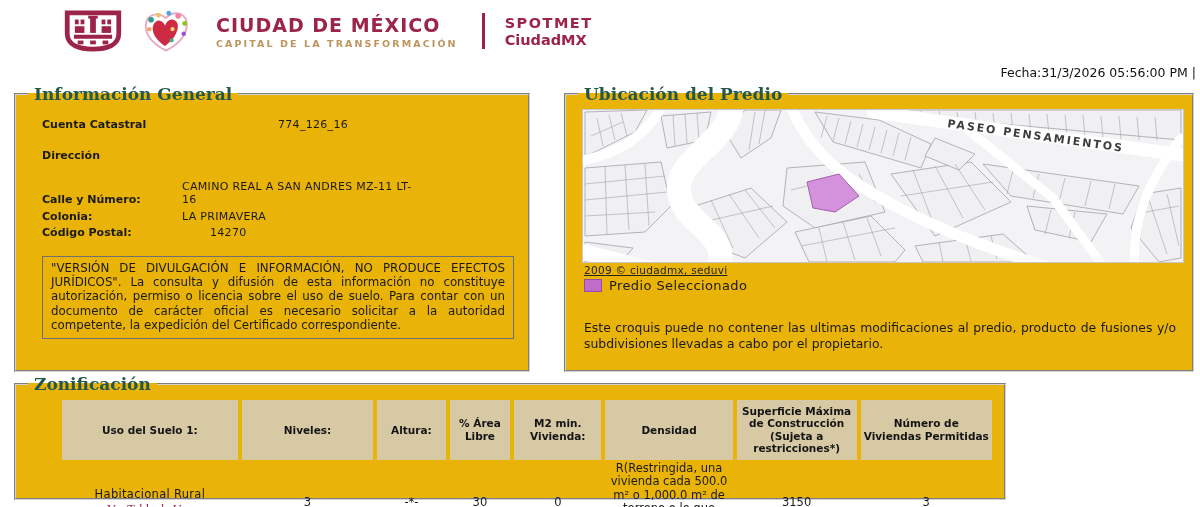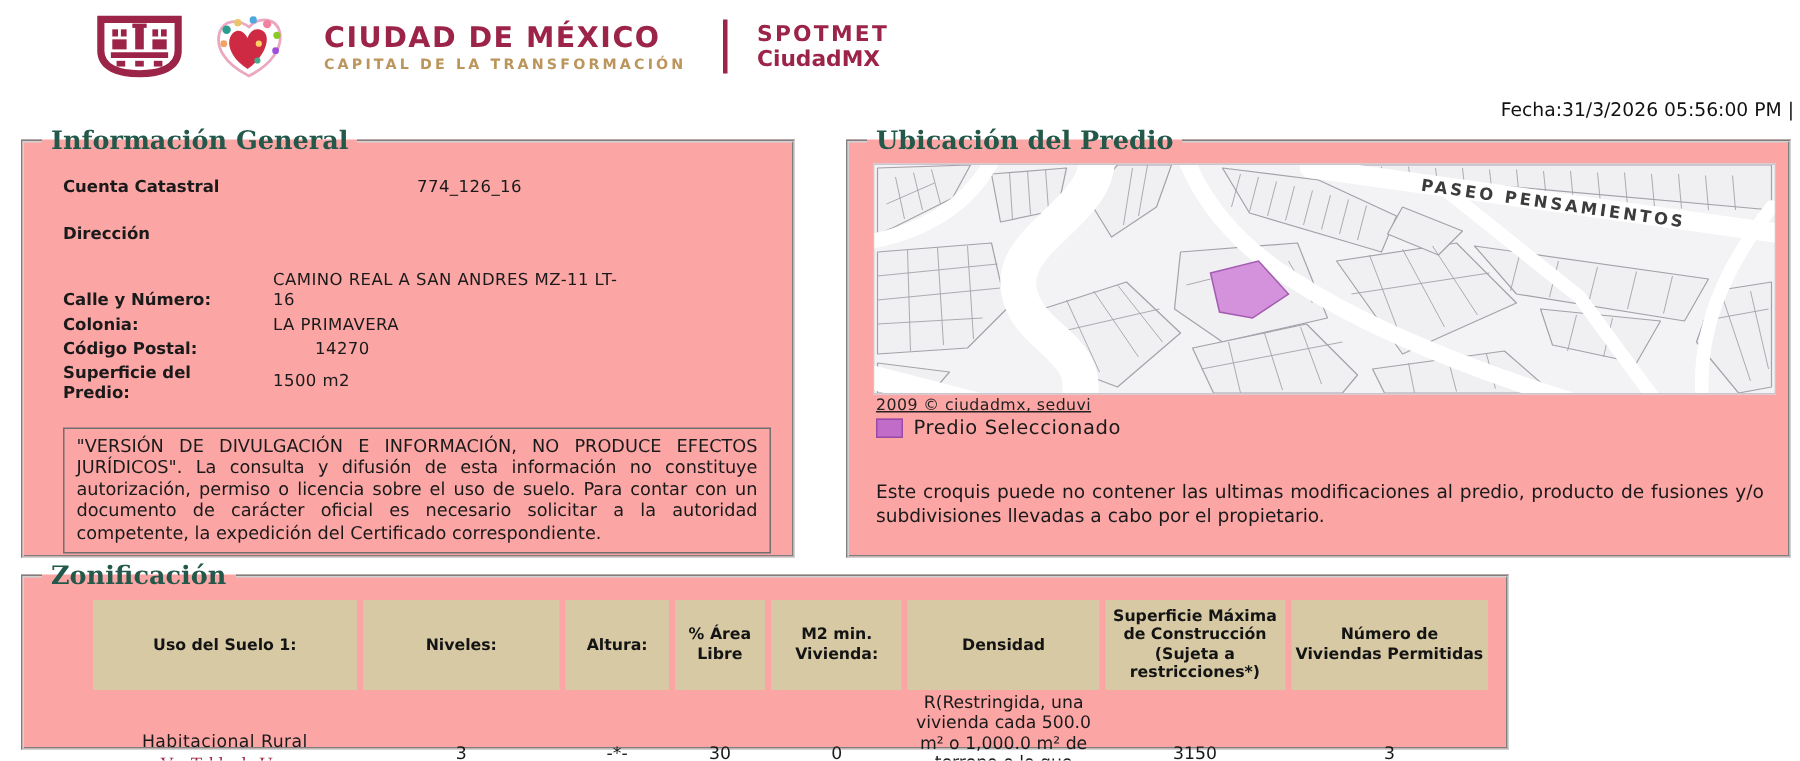--- a/index.html
+++ b/index.html
@@ -16,21 +16,21 @@
   .brand-title { color:#9d2449; font-weight:bold; font-size:19px; letter-spacing:1px; }
   .brand-subtitle { color:#bc955c; font-weight:bold; font-size:9.5px; letter-spacing:2.1px; margin-top:2px; }
   .brand-divider { width:3px; height:36px; background:#9d2449; margin:0 20px 0 24px; }
   .app-brand { color:#9d2449; font-weight:bold; }
   .app-name { font-size:14.5px; letter-spacing:1.5px; }
   .app-sub { font-size:14.5px; margin-top:1px; }
 
   .date-stamp { position:absolute; top:65px; right:4px; font-size:12.5px; font-weight:normal; color:#111; }
 
   
-  fieldset { position:absolute; border:2px groove #d2d2d2; background:#fca5a5; margin:0; padding:0 8px; }
+  fieldset { position:absolute; border:2px groove #d2d2d2; background:#eab308; margin:0; padding:0 8px; }
   legend { font-family:"DejaVu Serif", serif; font-weight:bold; font-size:17px; color:#24584a; padding:0 6px; margin-left:4px; }
   #fs-info { left:14px; top:84px; width:516px; height:288px; }
   #fs-mapa { left:564px; top:84px; width:624px; height:288px; }
   #fs-zon  { left:14px; top:374px; width:992px; height:126px; }
 
   
   .info-rows { margin-top:14px; }
   .info-row { display:flex; font-size:11px; line-height:1.25; }
   .info-row .lbl { width:158px; padding-left:18px; font-weight:bold; flex:none; }
   .info-row .val { letter-spacing:0.3px; max-width:250px; }
@@ -130,24 +130,20 @@
       <span class="lbl">Calle y Número:</span>
       <span class="val">CAMINO REAL A SAN ANDRES MZ-11 LT-16</span>
     </div>
     <div class="info-row row-colonia">
       <span class="lbl">Colonia:</span>
       <span class="val">LA PRIMAVERA</span>
     </div>
     <div class="info-row row-cp">
       <span class="lbl">Código Postal:</span>
       <span class="val">14270</span>
-    </div>
-    <div class="info-row row-superficie">
-      <span class="lbl">Superficie del Predio:</span>
-      <span class="val">1500 m2</span>
     </div>
   </div>
   <div class="disclaimer">"VERSIÓN DE DIVULGACIÓN E INFORMACIÓN, NO PRODUCE EFECTOS JURÍDICOS". La consulta y difusión de esta información no constituye autorización, permiso o licencia sobre el uso de suelo. Para contar con un documento de carácter oficial es necesario solicitar a la autoridad competente, la expedición del Certificado correspondiente.</div>
 </fieldset>
 
 <fieldset id="fs-mapa">
   <legend>Ubicación del Predio</legend>
 
   <div class="map-wrap">
     <svg width="600" height="152" viewBox="0 0 600 152">

